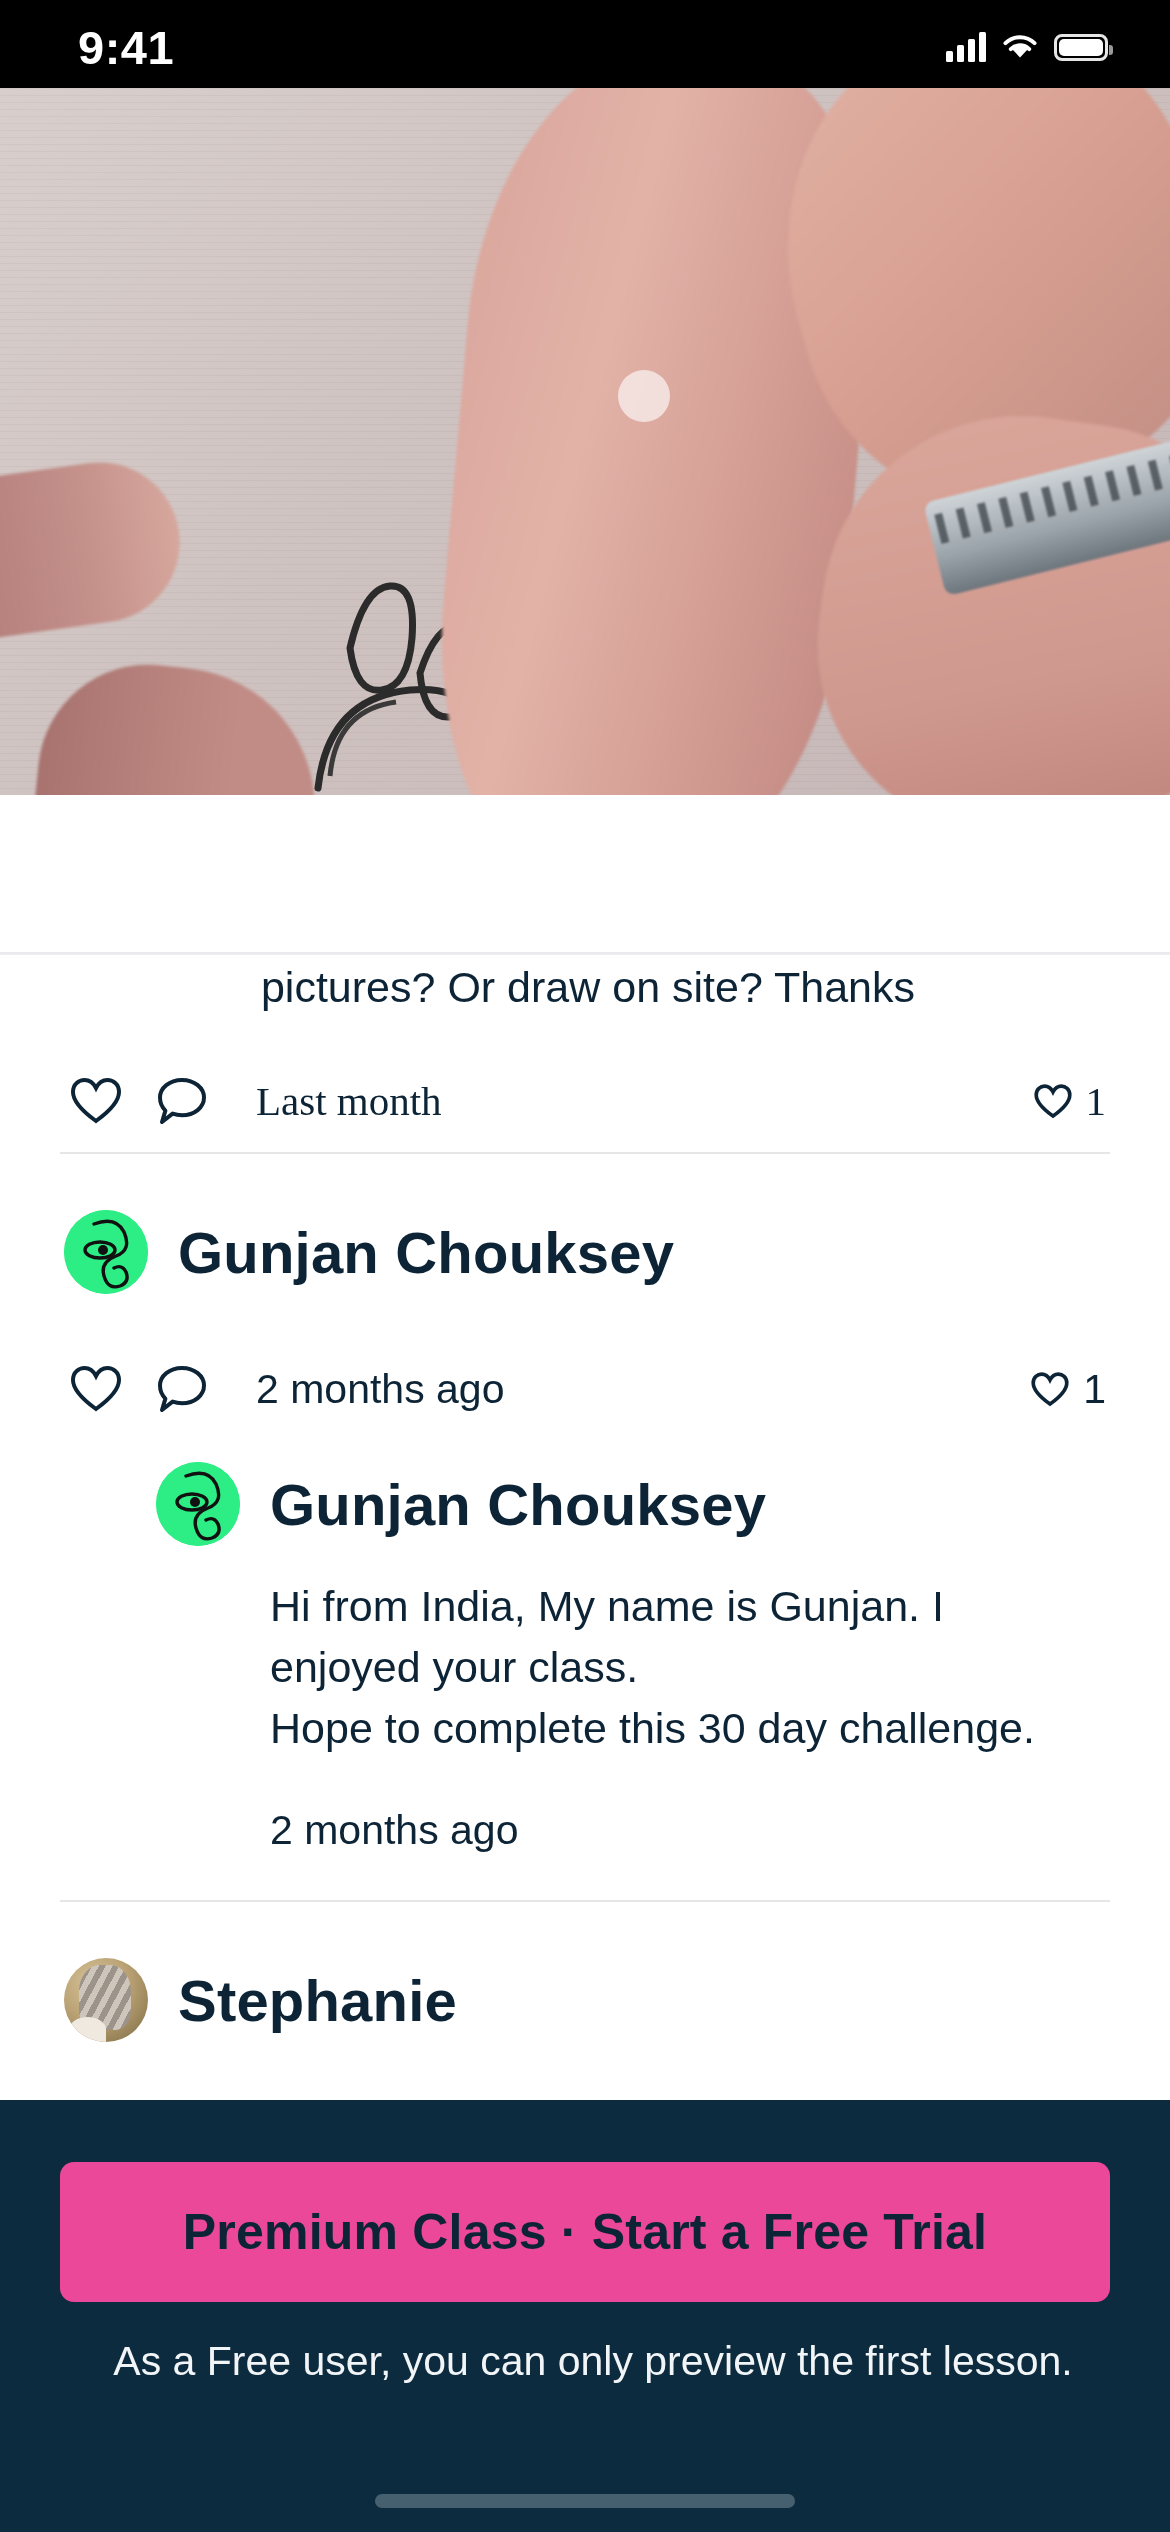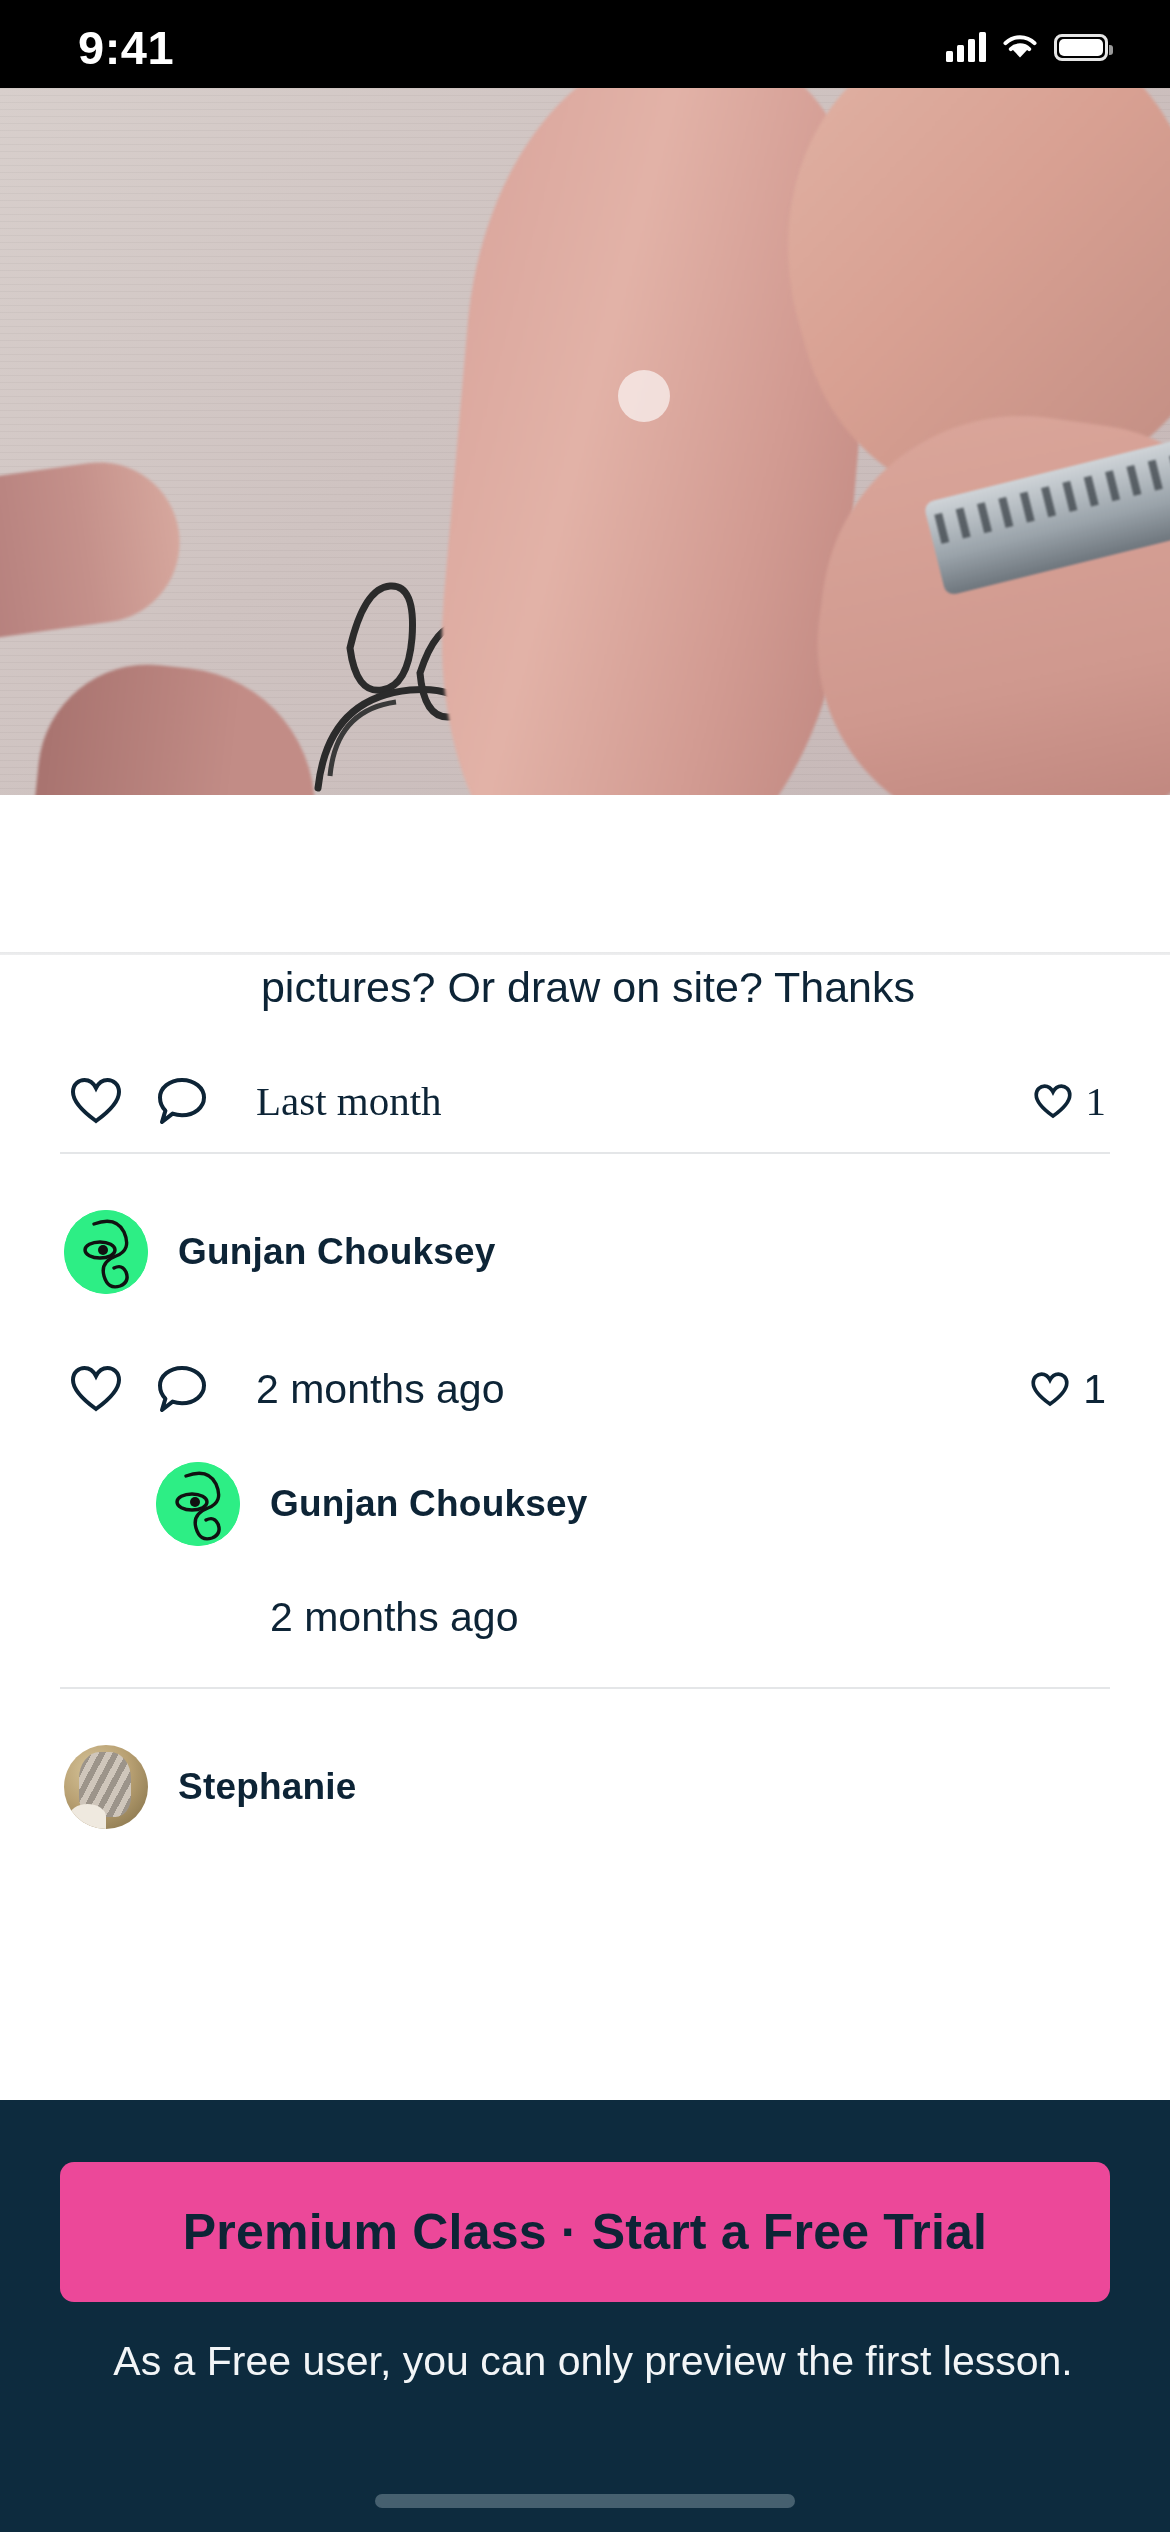--- a/index.html
+++ b/index.html
@@ -127,21 +127,21 @@
   }
   .avatar.photo::before{
     content:""; position:absolute; left:18%; top:8%; width:62%; height:78%;
     background:repeating-linear-gradient(118deg,#cfc6bb 0 6px,#9c948a 6px 12px);
     border-radius:40% 40% 30% 30%;
   }
   .avatar.photo::after{
     content:""; position:absolute; left:6%; bottom:0; width:44%; height:30%;
     background:#efe9df; border-radius:50% 50% 0 0;
   }
-  .c-name { font-size:37px; font-weight:700; color:#0d2436; letter-spacing:.2px; }
+  .c-name { font-size:58px; font-weight:700; color:#0d2436; letter-spacing:.2px; }
   .c-body {
     font-size:43px; color:#0d2436; line-height:1.42; margin-top:26px;
     white-space:pre-line;
   }
   .c-actions {
     display:flex; align-items:center; gap:34px; position:relative;
   }
   .ic { display:inline-flex; align-items:center; justify-content:center; }
   .c-time { font-size:41px; color:#0d2436; margin-left:14px; }
   .c-likes {
@@ -293,20 +293,23 @@
           <div class="avatar">
             <svg width="84" height="84" viewBox="0 0 84 84" aria-hidden="true">
               <circle cx="42" cy="42" r="42" fill="#2DEE85"></circle>
               <path d="M30 14 q22 -8 30 8 q8 18 -8 24 q-16 6 -12 20 q4 14 16 10 q10 -4 6 -14 q-4 -8 -12 -4" fill="none" stroke="#111" stroke-width="3.4" stroke-linecap="round"></path>
               <ellipse cx="36" cy="40" rx="15" ry="8" fill="none" stroke="#111" stroke-width="3.4"></ellipse>
               <circle cx="39" cy="40" r="5" fill="#111"></circle>
             </svg>
           </div>
           <div class="c-name">Gunjan Chouksey</div>
         </div>
+        <div class="c-body" style="margin-left:114px;">Hi from India, My name is Gunjan. I
+enjoyed your class.
+Hope to complete this 30 day challenge.</div>
         <div class="reply-time" style="margin-left:114px;">2 months ago</div>
       </div>
     </div>
 
     <div class="divider" style="margin-top:46px;"></div>
 
     <div class="comment" style="padding-top:56px;">
       <div class="c-head">
         <div class="avatar photo"></div>
         <div class="c-name">Stephanie</div>

